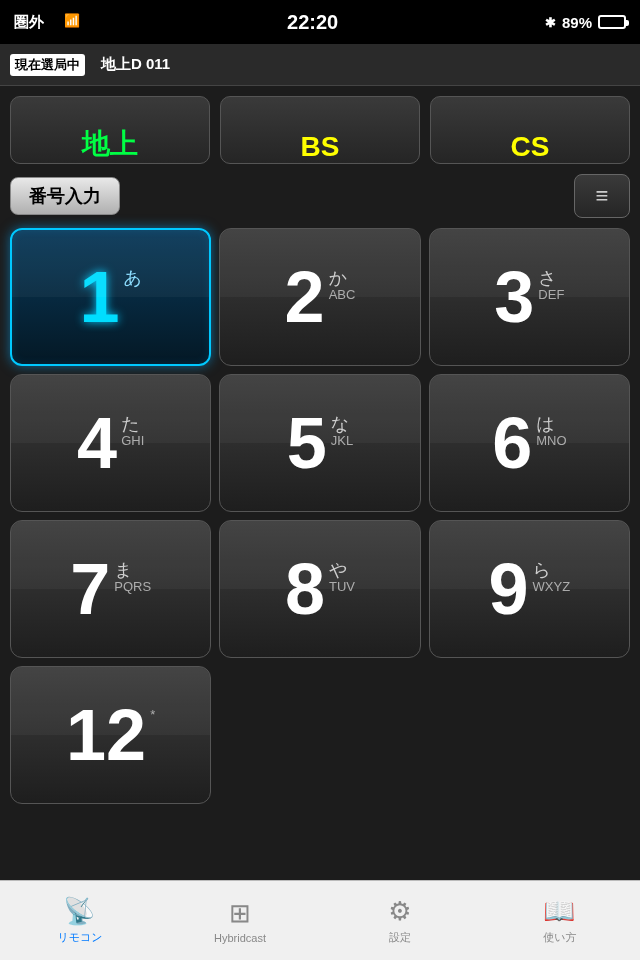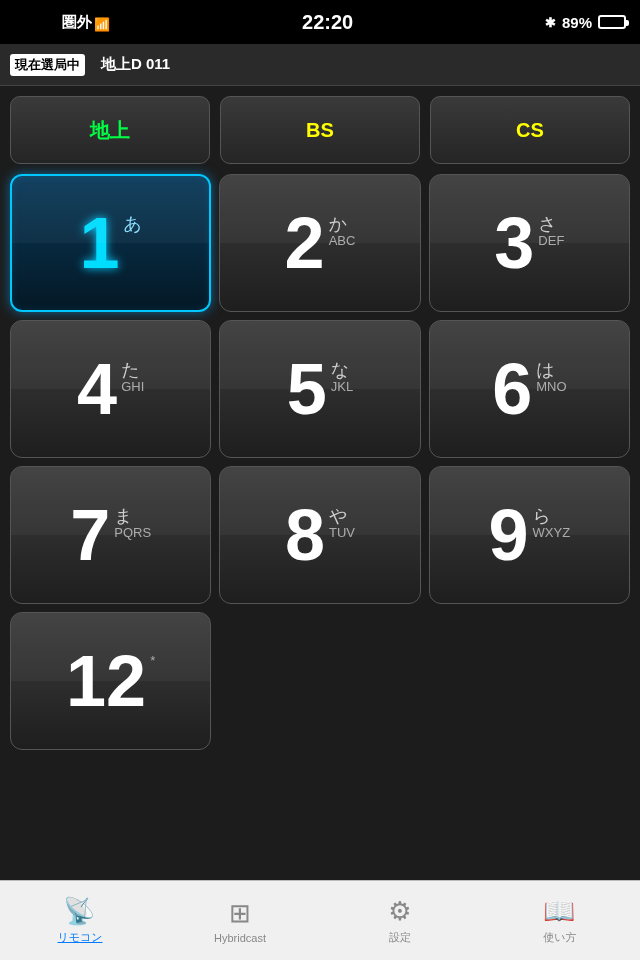--- a/index.html
+++ b/index.html
@@ -18,21 +18,21 @@
       height: 44px;
       background: #000;
       display: flex;
       align-items: center;
       justify-content: space-between;
       padding: 0 14px;
       color: #fff;
       font-size: 15px;
       font-weight: 600;
     }
-    .status-left { display: flex; align-items: flex-end; gap: 2px; margin-left: 48px; }
+    .status-left { display: flex; align-items: flex-start; gap: 20px; }
     .status-center { font-size: 20px; font-weight: 600; }
     .status-right { display: flex; align-items: center; gap: 6px; }
     .battery-icon {
       width: 28px; height: 14px; border: 2px solid #fff; border-radius: 3px; position: relative;
       display: inline-block;
     }
     .battery-icon::after {
       content: ''; position: absolute; right: -5px; top: 3px;
       width: 3px; height: 6px; background: #fff; border-radius: 0 2px 2px 0;
     }
@@ -82,23 +82,23 @@
       gap: 10px;
       margin-bottom: 10px;
     }
     .band-btn {
       flex: 1;
       height: 68px;
       background: linear-gradient(180deg, #3a3a3a 0%, #252525 100%);
       border: 1px solid #555;
       border-radius: 10px;
       display: flex;
-      align-items: center;
+      align-items: flex-end;
       justify-content: center;
-      font-size: 20px;
+      font-size: 28px;
       font-weight: 700;
       cursor: pointer;
       position: relative;
     }
     .band-btn.active-jicho {
       color: #00ff44;
     }
     .band-btn.bs-btn {
       color: #ffff00;
     }
@@ -233,21 +233,20 @@
     }
     .tab-item.active .tab-icon {
       color: #007aff;
     }
     .tab-label {
       font-size: 11px;
       color: #888;
     }
     .tab-item.active .tab-label {
       color: #007aff;
-      text-decoration: underline;
     }
   </style>
 </head>
 <body>
 
 <div id="status-bar">
   <div class="status-left">
     <span>圏外</span>
     <span class="wifi-icon">📶</span>
   </div>
@@ -273,20 +272,26 @@
       <span>地上</span>
     </div>
     <div class="band-btn bs-btn">
       <span>BS</span>
     </div>
     <div class="band-btn cs-btn">
       <span>CS</span>
     </div>
   </div>
 
+  <div id="controls-row">
+    <button class="number-input-btn">番号入力</button>
+    <div class="list-btn">
+      <span>≡</span>
+    </div>
+  </div>
 
   <div id="numpad">
 
     <div class="num-btn active-1">
       <div class="num-inner">
         <span class="num-big">1</span>
         <div class="num-sub">
           <span class="num-kana">あ</span>
           <span class="num-abc"></span>
         </div>

